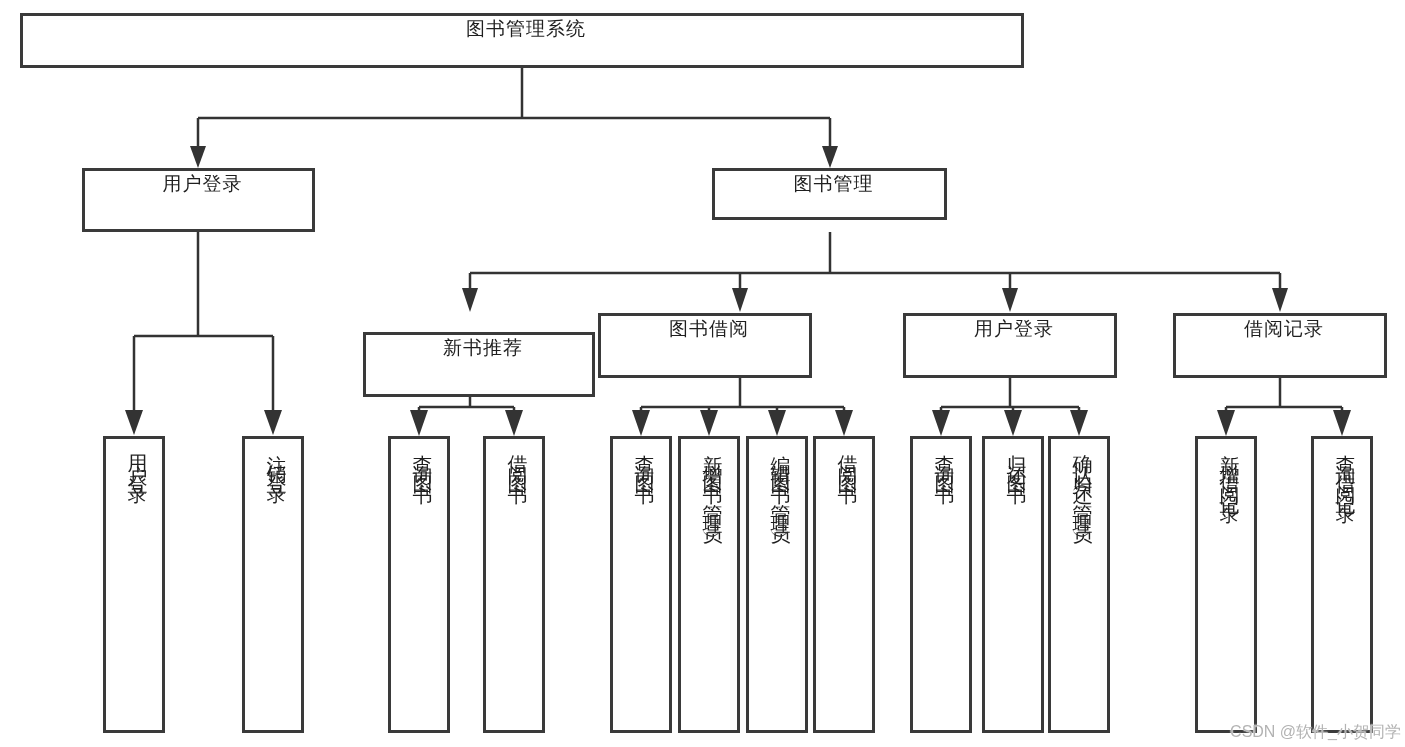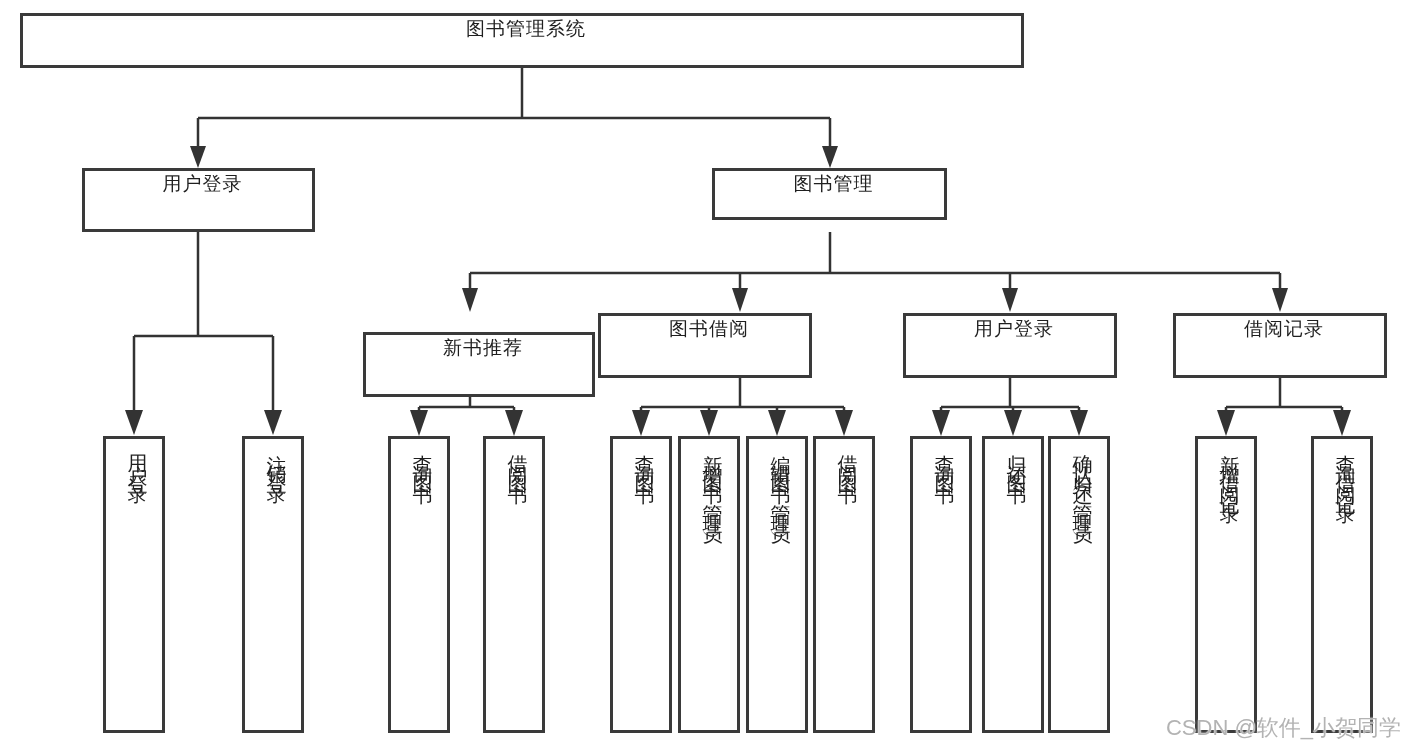--- a/index.html
+++ b/index.html
@@ -32,21 +32,21 @@
     text-orientation:mixed;
     font-size:20px;
     letter-spacing:10px;
     line-height:1;
   }
   .watermark{
     position:absolute;
     right:4px;
     bottom:4px;
     z-index:3;
-    font-size:22px;
+    font-size:16px;
     color:#b3b3b3;
     text-shadow:0 0 2px #ffffff, 0 0 1px #ffffff;
     white-space:nowrap;
   }
 </style>
 </head>
 <body>
 
 <div class="stage">
 

